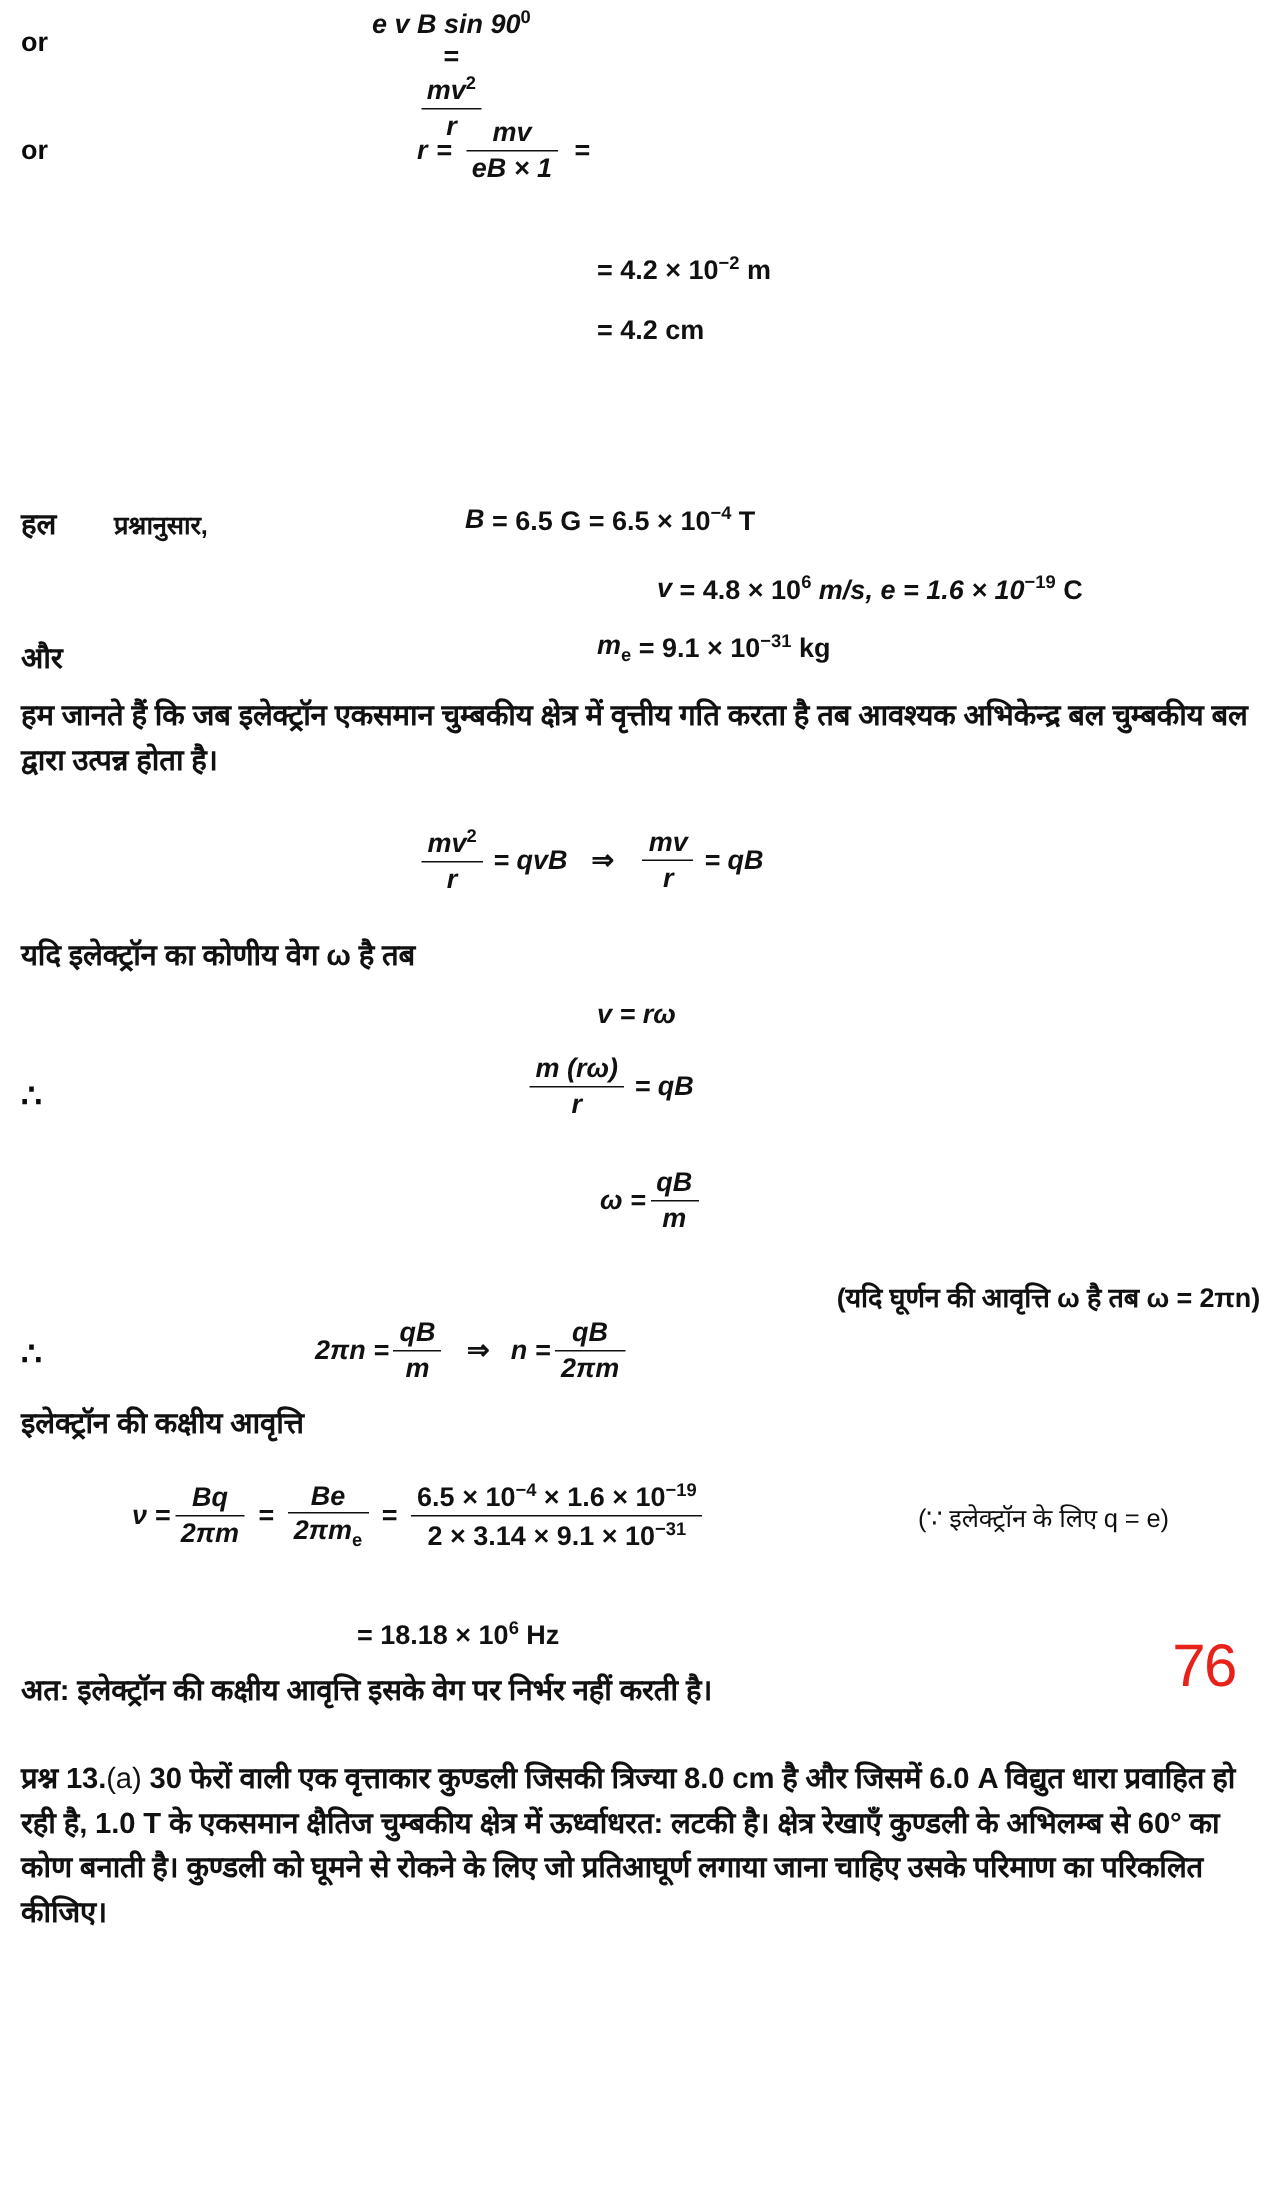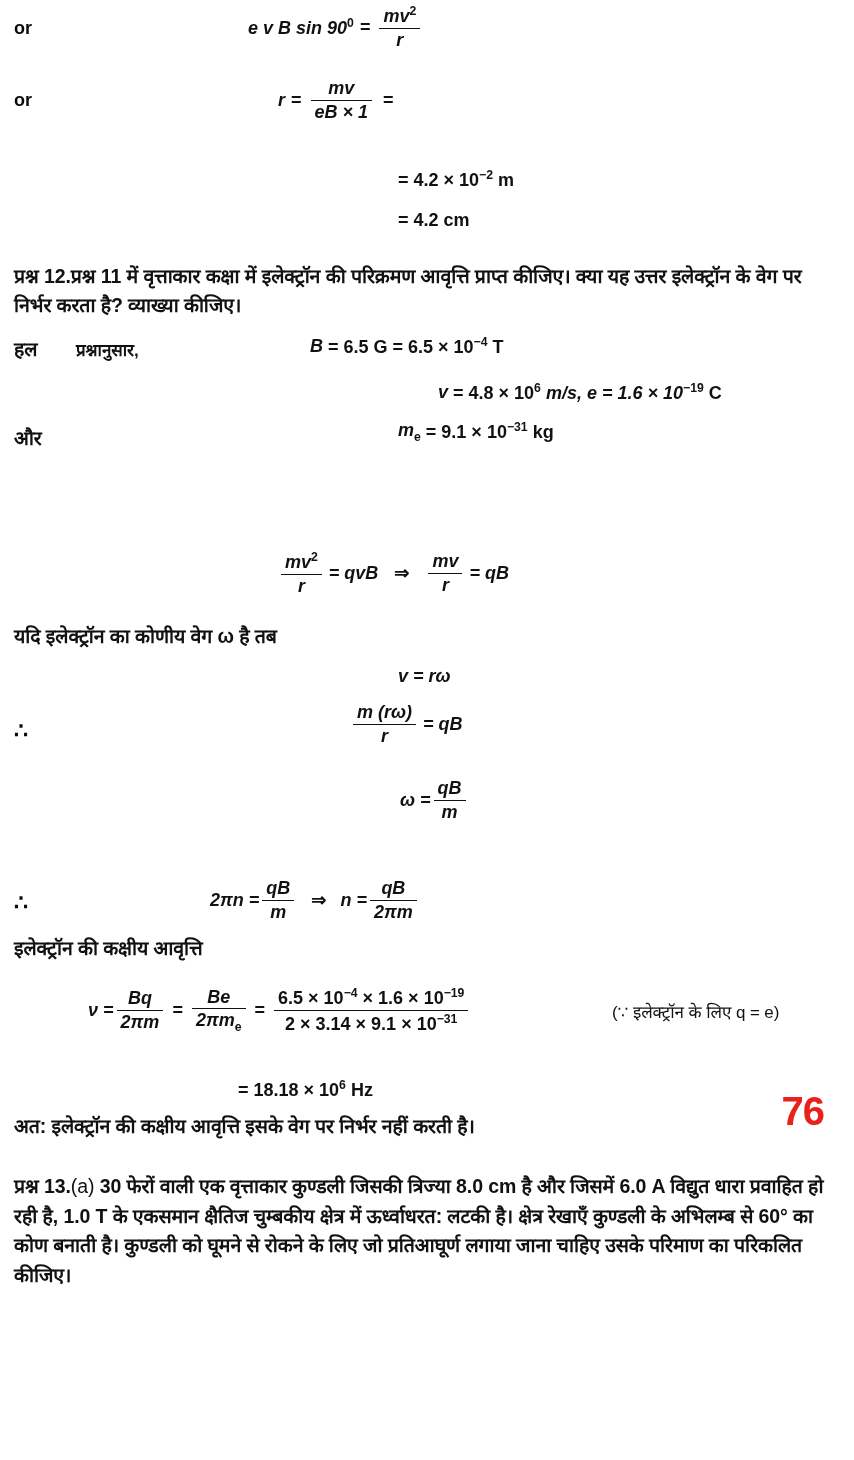--- a/index.html
+++ b/index.html
@@ -54,21 +54,21 @@
   .frac .num { display:block; padding: 0 4px 1px 4px; }
   .frac .den { display:block; padding: 1px 4px 0 4px; border-top: 1.6px solid #111; }
 
   sup { font-size: 0.68em; vertical-align: super; font-style: normal; }
   sub { font-size: 0.68em; vertical-align: sub; font-style: normal; }
 
   .row { display: flex; align-items: center; }
 
   
   .line-or1 { position:absolute; left:14px; top:18px; }
-  .eq1 { position:absolute; left:248px; top:4px; }
+  .eq1 { position:absolute; left:248px; top:4px;flex-direction:column; }
 
   .line-or2 { position:absolute; left:14px; top:90px; }
   .eq2 { position:absolute; left:278px; top:78px; }
 
   .eq3 { position:absolute; left:398px; top:168px; }
   .eq4 { position:absolute; left:398px; top:210px; }
 
   .q12 { position:absolute; left:14px; top:262px; width: 826px; line-height: 1.5; }
   .q12 .qnum { }
   .hal-label { position:absolute; left:14px; top:335px; }
@@ -103,21 +103,21 @@
 
   .para4 { position:absolute; left:14px; top:1112px; width:826px; }
 
   .q13 { position:absolute; left:14px; top:1172px; width:826px; line-height:1.52; }
 
   .pagenum {
     position:absolute;
     right: 30px;
     bottom: 18px;
     font-family: "Liberation Sans", sans-serif;
-    font-weight: bold;
+    font-weight: normal;
     font-size: 40px;
     color: #e8211b;
     letter-spacing: -1px;
   }
 </style>
 </head>
 <body>
 
 <div class="page">
 
@@ -145,23 +145,20 @@
   </div>
 
   <div class="eq3 math">
     <span class="up"><span>= 4.2 × 10</span><sup>−2</sup><span> m</span></span>
   </div>
 
   <div class="eq4 math">
     <span class="up">= 4.2 cm</span>
   </div>
 
-  <div class="q12 hindi">
-    <span class="qnum">प्रश्न 12.</span><span>प्रश्न 11 में वृत्ताकार कक्षा में इलेक्ट्रॉन की परिक्रमण आवृत्ति प्राप्त कीजिए। क्या यह उत्तर इलेक्ट्रॉन के वेग पर निर्भर करता है? व्याख्या कीजिए।</span>
-  </div>
 
   <div class="hal-label hindi">हल</div>
   <div class="hal-text hindi" style="font-size:17px;">प्रश्नानुसार,</div>
 
   <div class="eq-B math row">
     <span>B</span>
     <span class="up" style="margin-left:5px;"><span>= 6.5 G = 6.5 × 10</span><sup>−4</sup><span> T</span></span>
   </div>
 
   <div class="eq-v math row">
@@ -169,20 +166,21 @@
     <span class="up" style="margin-left:5px;"><span>= 4.8 × 10</span><sup>6</sup><span style="font-style:italic;"> m/s,  e = 1.6 × 10</span><sup>−19</sup><span> C</span></span>
   </div>
 
   <div class="aur-label hindi">और</div>
 
   <div class="eq-m math row">
     <span><span>m</span><sub>e</sub></span>
     <span class="up" style="margin-left:5px;"><span>= 9.1 × 10</span><sup>−31</sup><span> kg</span></span>
   </div>
 
+  <div class="para1 hindi">हम जानते हैं कि जब इलेक्ट्रॉन एकसमान चुम्बकीय क्षेत्र में वृत्तीय गति करता है तब आवश्यक अभिकेन्द्र बल चुम्बकीय बल द्वारा उत्पन्न होता है।</div>
 
   <div class="eq5 math row">
     <span class="frac">
       <span class="num"><span>mv</span><sup>2</sup></span>
       <span class="den">r</span>
     </span>
     <span style="margin-left:4px;">= qvB</span>
     <span class="up" style="margin:0 16px;">⇒</span>
     <span class="frac">
       <span class="num">mv</span>
@@ -206,20 +204,21 @@
   </div>
 
   <div class="eq8 math row">
     <span>ω =</span>
     <span class="frac">
       <span class="num">qB</span>
       <span class="den">m</span>
     </span>
   </div>
 
+  <div class="note1 hindi" style="font-size:18px;">(यदि घूर्णन की आवृत्ति ω है तब ω = 2πn)</div>
 
   <div class="there2">∴</div>
 
   <div class="eq9 math row">
     <span>2πn =</span>
     <span class="frac">
       <span class="num">qB</span>
       <span class="den">m</span>
     </span>
     <span class="up" style="margin:0 14px;">⇒</span>

